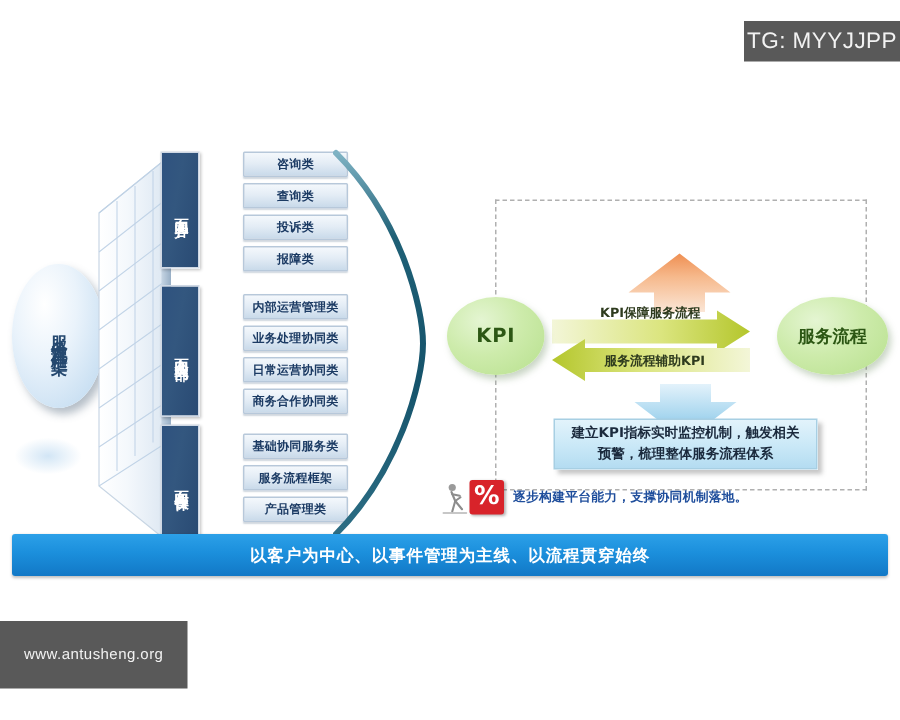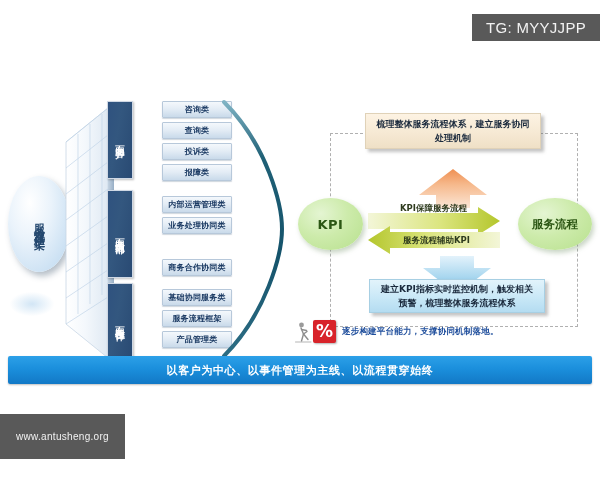--- a/index.html
+++ b/index.html
@@ -12,21 +12,21 @@
     position:relative;
   }
   #stage{position:absolute;left:0;top:0;width:600px;height:480px;}
 
   
   .wm{
     position:absolute;background:#595959;color:#f2f2f2;
     font-family:"Liberation Sans","DejaVu Sans",sans-serif;
     letter-spacing:.3px;display:flex;align-items:center;justify-content:center;
   }
-  #wm-top{right:0;top:14px;padding:5px 14px;font-size:15px;}
+  #wm-top{right:0;top:14px;padding:5px 2px;font-size:15px;}
   #wm-bottom{left:0;bottom:21px;padding:17px 16px;font-size:10px;}
 
   
   #framework-ellipse{
     position:absolute;left:8px;top:176px;width:62px;height:96px;
     border-radius:50%;
     background:radial-gradient(ellipse at 35% 28%, #ffffff 0%, #eaf3fb 38%, #cfe3f4 72%, #b9d6ee 100%);
     box-shadow:3px 4px 6px rgba(90,110,130,.45);
     display:flex;align-items:center;justify-content:center;
   }
@@ -208,20 +208,23 @@
   <div class="chip" style="top:164px">
       <span>报障类</span>
     </div>
 
   <div class="chip" style="top:196px">
       <span>内部运营管理类</span>
     </div>
   <div class="chip" style="top:217px">
       <span>业务处理协同类</span>
     </div>
+  <div class="chip" style="top:238px">
+      <span>日常运营协同类</span>
+    </div>
   <div class="chip" style="top:259px">
       <span>商务合作协同类</span>
     </div>
 
   <div class="chip" style="top:289px">
       <span>基础协同服务类</span>
     </div>
   <div class="chip" style="top:310px">
       <span>服务流程框架</span>
     </div>
@@ -289,23 +292,20 @@
   <div class="arrow-label" id="label-arrow-right">KPI保障服务流程</div>
   <div class="arrow-label" id="label-arrow-left">服务流程辅助KPI</div>
 
   <div class="green-ellipse" id="ellipse-kpi">
     <span>KPI</span>
   </div>
   <div class="green-ellipse" id="ellipse-flow">
     <span>服务流程</span>
   </div>
 
-  <div class="callout" id="callout-top">
-    <span>梳理整体服务流程体系，建立服务协同处理机制</span>
-  </div>
   <div class="callout" id="callout-bottom">
     <span>建立KPI指标实时监控机制，触发相关预警，梳理整体服务流程体系</span>
   </div>
 
   <div id="percent-note">
     <div id="pusher-figure">
       <svg width="20" height="22" viewBox="0 0 20 22">
         <g stroke="#8d8d8d" stroke-width="1.4" fill="none" stroke-linecap="round">
           <circle cx="7.5" cy="4" r="2.4" fill="#9a9a9a" stroke="none"></circle>
           <path d="M7,7 L9.5,13"></path>

